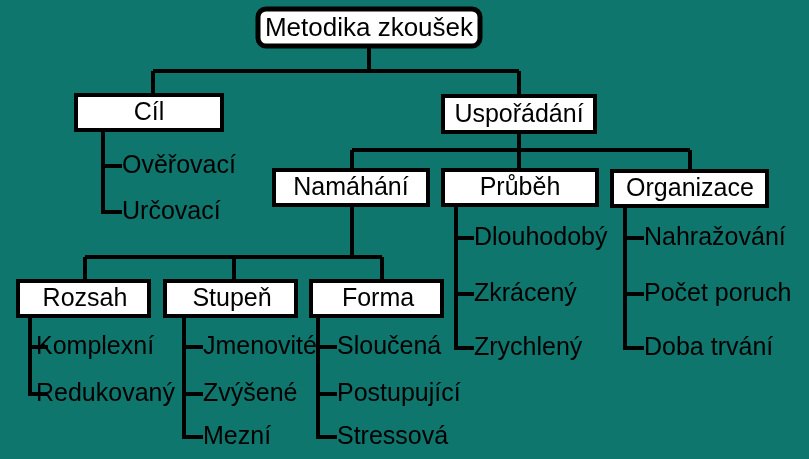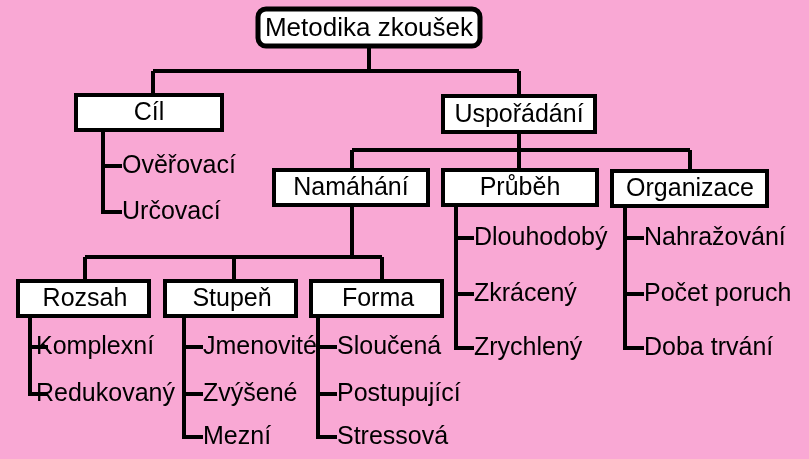--- a/index.html
+++ b/index.html
@@ -4,21 +4,21 @@
 <style>
   html, body {
     margin: 0;
     padding: 0;
     background: #ffffff;
   }
   #canvas {
     position: relative;
     width: 809px;
     height: 459px;
-    background: #f9a8d4;
+    background: #0f766e;
     overflow: hidden;
     font-family: "Liberation Sans", sans-serif;
   }
   svg#tree {
     position: absolute;
     left: 0;
     top: 0;
     width: 809px;
     height: 459px;
   }

